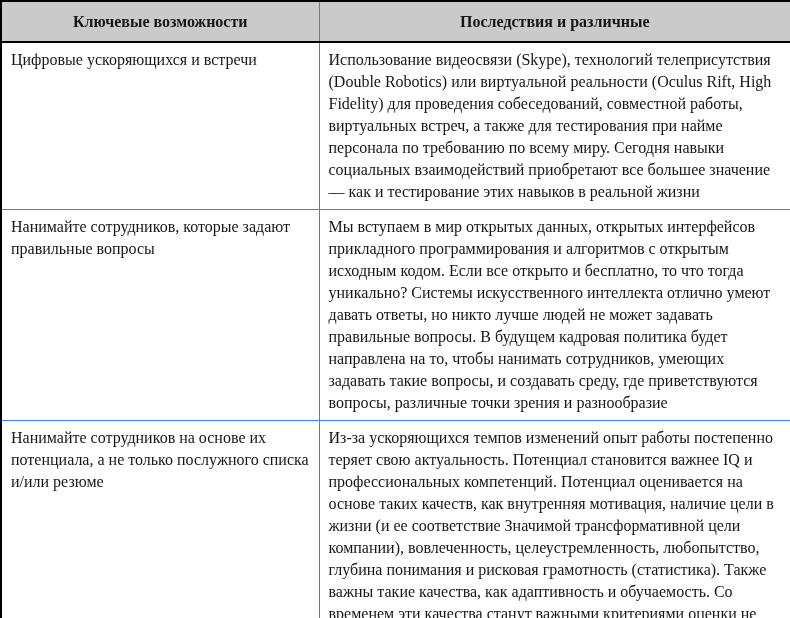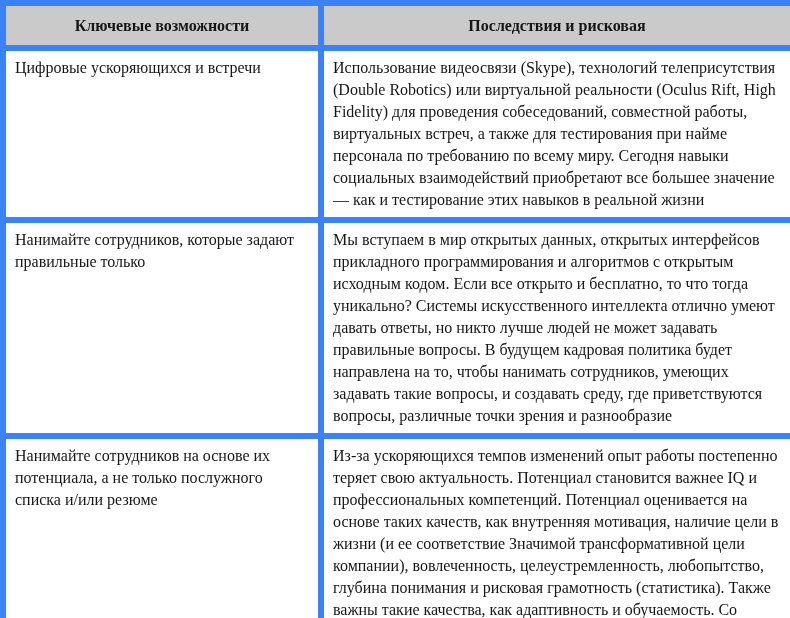--- a/index.html
+++ b/index.html
@@ -16,21 +16,21 @@
   }
   table.doc-table {
     width: 790px;
     height: 618px;
     border-collapse: collapse;
     table-layout: fixed;
     border: 2px solid #000000;
   }
   table.doc-table th,
   table.doc-table td {
-    border: 6px solid #3b82f6;
+    border: 1px solid #3b82f6;
     vertical-align: top;
     text-align: left;
     padding: 6px 8px 6px 9px;
     font-size: 16px;
     line-height: 22px;
     overflow: hidden;
   }
   table.doc-table col.col-key   { width: 318px; }
   table.doc-table col.col-cons  { width: 472px; }
   table.doc-table thead th {
@@ -50,30 +50,30 @@
 <body>
 
 <table class="doc-table">
   <colgroup>
     <col class="col-key">
     <col class="col-cons">
   </colgroup>
   <thead>
     <tr>
       <th>Ключевые возможности</th>
-      <th>Последствия и рисковая</th>
+      <th>Последствия и различные</th>
     </tr>
   </thead>
   <tbody>
     <tr class="row-1">
       <td>Цифровые ускоряющихся и встречи</td>
       <td>Использование видеосвязи (Skype), технологий телеприсутствия (Double Robotics) или виртуальной реальности (Oculus Rift, High Fidelity) для проведения собеседований, совместной работы, виртуальных встреч, а также для тестирования при найме персонала по требованию по всему миру. Сегодня навыки социальных взаимодействий приобретают все большее значение — как и тестирование этих навыков в реальной жизни</td>
     </tr>
     <tr class="row-2">
-      <td>Нанимайте сотрудников, которые задают правильные только</td>
+      <td>Нанимайте сотрудников, которые задают правильные вопросы</td>
       <td>Мы вступаем в мир открытых данных, открытых интерфейсов прикладного программирования и алгоритмов с открытым исходным кодом. Если все открыто и бесплатно, то что тогда уникально? Системы искусственного интеллекта отлично умеют давать ответы, но никто лучше людей не может задавать правильные вопросы. В будущем кадровая политика будет направлена на то, чтобы нанимать сотрудников, умеющих задавать такие вопросы, и создавать среду, где приветствуются вопросы, различные точки зрения и разнообразие</td>
     </tr>
     <tr class="row-3">
       <td>Нанимайте сотрудников на основе их потенциала, а не только послужного списка и/или резюме</td>
       <td>Из-за ускоряющихся темпов изменений опыт работы постепенно теряет свою актуальность. Потенциал становится важнее IQ и профессиональных компетенций. Потенциал оценивается на основе таких качеств, как внутренняя мотивация, наличие цели в жизни (и ее соответствие Значимой трансформативной цели компании), вовлеченность, целеустремленность, любопытство, глубина понимания и рисковая грамотность (статистика). Также важны такие качества, как адаптивность и обучаемость. Со временем эти качества станут важными критериями оценки не только для штатных сотрудников, но и для персонала по требованию (например, Tongal), а также для основного и широкого сообществ</td>
     </tr>
   </tbody>
 </table>
 
 </body></html>

